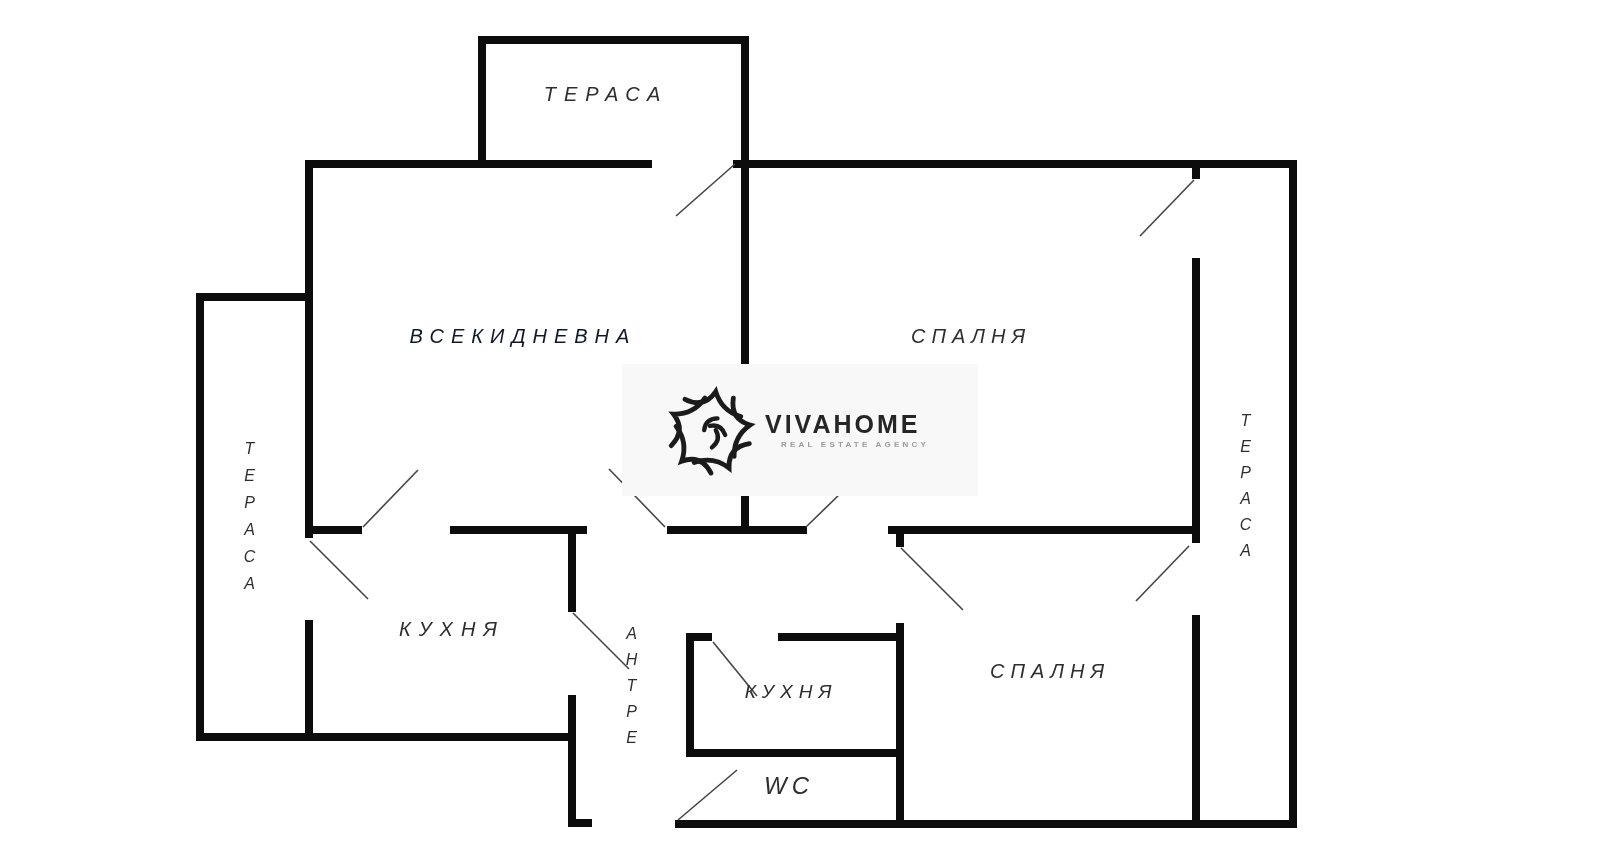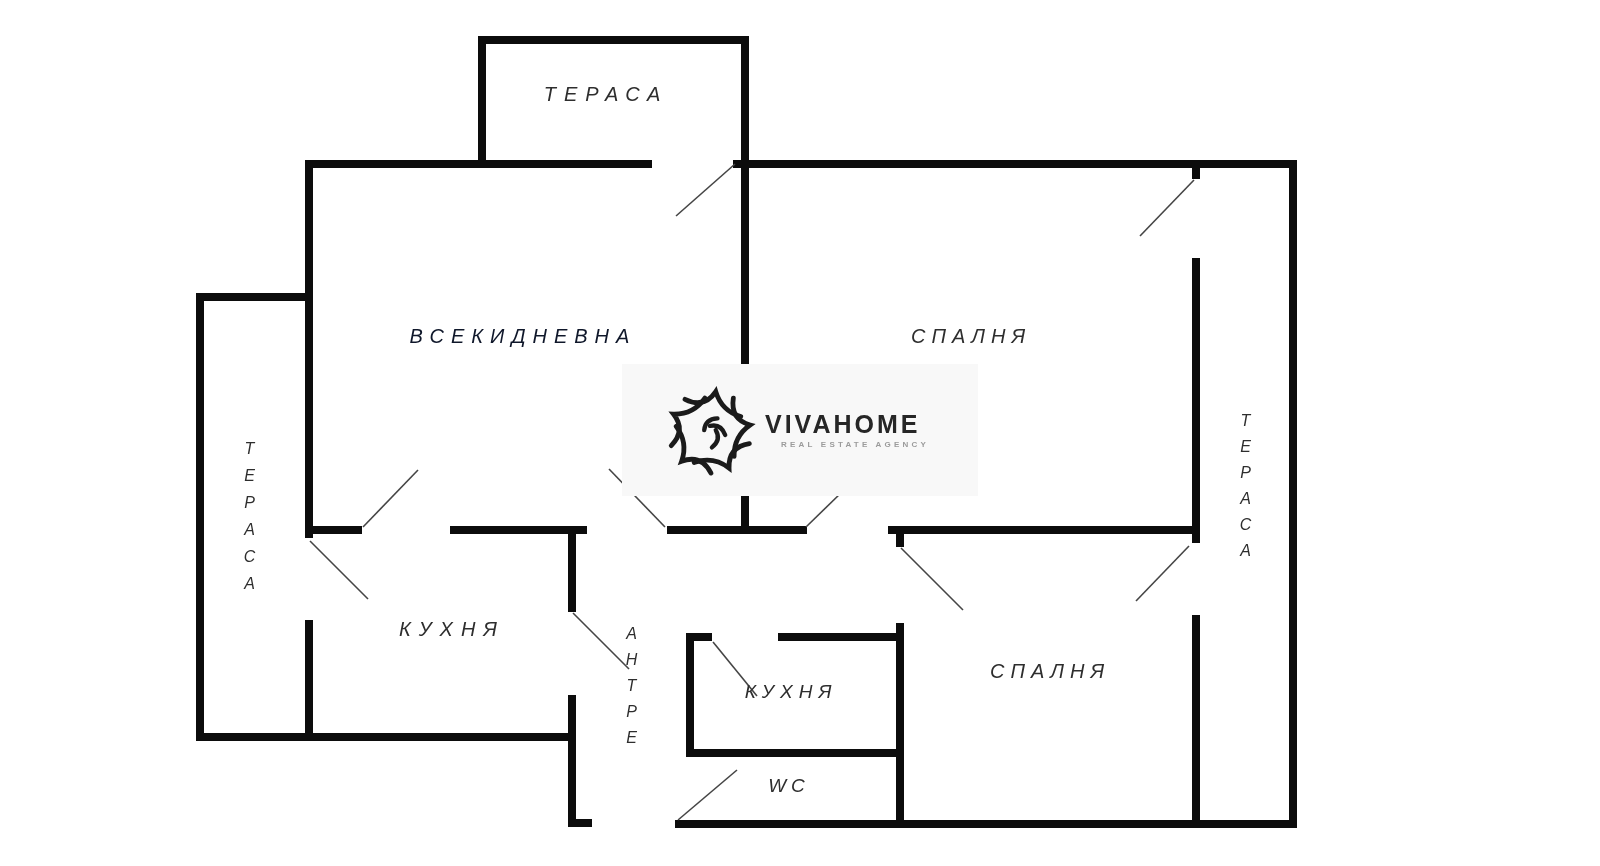--- a/index.html
+++ b/index.html
@@ -109,19 +109,19 @@
     <div id="tagline" style="left: 159px; top: 76px; font-size: 8px; letter-spacing: 3.2px; color: rgb(155, 155, 155);">REAL ESTATE AGENCY</div>
   </div>
 
   <div id="labels">
       <div class="room-label" style="left: 606px; top: 94px; font-size: 20px; letter-spacing: 8px; color: rgb(46, 46, 46);">ТЕРАСА</div>
       <div class="room-label" style="left: 523px; top: 336px; font-size: 20px; letter-spacing: 7px; color: #0f172a;">ВСЕКИДНЕВНА</div>
       <div class="room-label" style="left: 971px; top: 336px; font-size: 20px; letter-spacing: 6px; color: rgb(46, 46, 46);">СПАЛНЯ</div>
       <div class="room-label" style="left: 452px; top: 629px; font-size: 20px; letter-spacing: 8px; color: rgb(46, 46, 46);">КУХНЯ</div>
       <div class="room-label" style="left: 1050px; top: 671px; font-size: 20px; letter-spacing: 6px; color: rgb(46, 46, 46);">СПАЛНЯ</div>
       <div class="room-label" style="left: 791px; top: 692px; font-size: 19px; letter-spacing: 6px; color: rgb(46, 46, 46);">КУХНЯ</div>
-      <div class="room-label" style="left: 789px; top: 786px; font-size: 19px; letter-spacing: 5px; color: rgb(46, 46, 46);">WC</div>
+      <div class="room-label" style="left: 789px; top: 786px; font-size: 24px; letter-spacing: 5px; color: rgb(46, 46, 46);">WC</div>
       <div class="room-label vertical" style="left: 631px; top: 690px; font-size: 16px; letter-spacing: 9px; color: rgb(46, 46, 46);">АНТРЕ</div>
       <div class="room-label vertical" style="left: 249px; top: 521px; font-size: 16px; letter-spacing: 10px; color: rgb(46, 46, 46);">ТЕРАСА</div>
       <div class="room-label vertical" style="left: 1245px; top: 490px; font-size: 16px; letter-spacing: 9px; color: rgb(46, 46, 46);">ТЕРАСА</div>
     </div>
 
 </div>
 
 </body></html>

